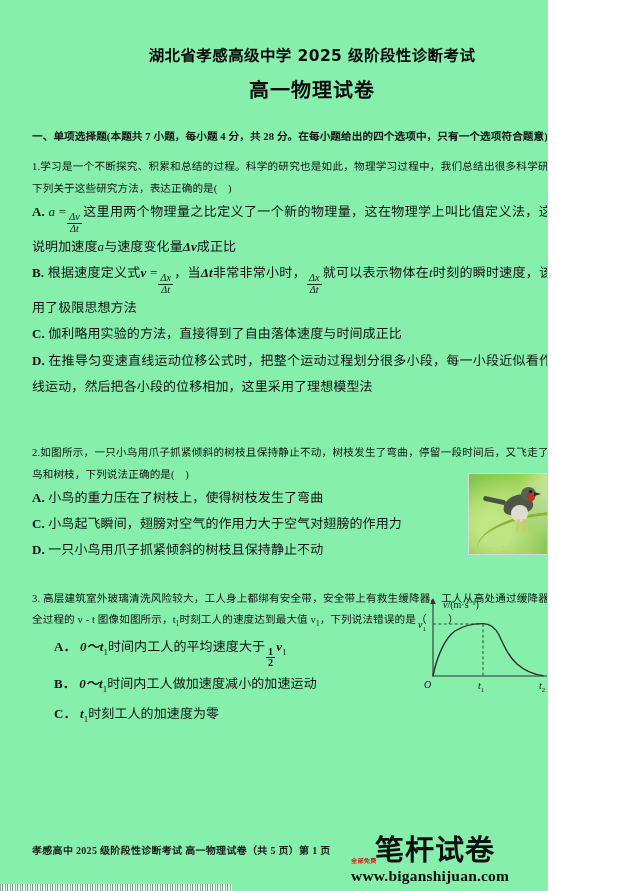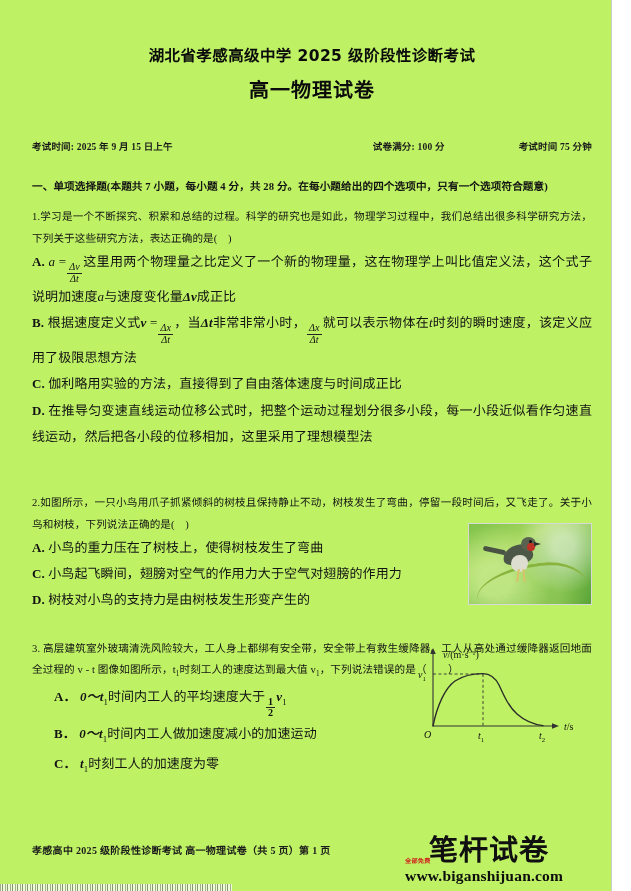--- a/index.html
+++ b/index.html
@@ -11,24 +11,24 @@
   body {
     width: 631px;
     height: 891px;
     overflow: hidden;
     font-family: "Liberation Serif", "DejaVu Serif", serif;
     color: #111111;
     position: relative;
   }
   .page {
     position: relative;
-    width: 612px;
+    width: 548px;
     height: 891px;
     box-sizing: border-box;
-    background: #bef264;
+    background: #86efac;
     border-right: 1px solid #c9c9c9;
     overflow: hidden;
   }
   .sheet {
     position: absolute;
     left: 0; top: 0;
     width: 624px;
     height: 891px;
     padding: 0 32px;
     box-sizing: border-box;
@@ -220,21 +220,21 @@
     position: absolute;
     left: 32px;
     bottom: 34px;
     font-size: 10px;
     font-weight: bold;
     letter-spacing: 0.3px;
     color: #1b1b1b;
   }
   .watermark {
     position: absolute;
-    right: 18px;
+    right: 8px;
     bottom: 8px;
     width: 188px;
     text-align: left;
     line-height: 1;
   }
   .wm-cn {
     font-family: "DejaVu Sans", "Liberation Sans", sans-serif;
     font-weight: bold;
     font-size: 29px;
     letter-spacing: 1px;
@@ -271,25 +271,20 @@
 </style>
 </head>
 <body>
 
 <div class="page">
   <div class="sheet">
 
     <h1 class="title-main">湖北省孝感高级中学 2025 级阶段性诊断考试</h1>
     <h2 class="title-sub">高一物理试卷</h2>
 
-    <div class="meta-row">
-      <span class="meta-left">考试时间: 2025 年 9 月 15 日上午</span>
-      <span class="meta-mid">试卷满分: 100 分</span>
-      <span class="meta-right">考试时间 75 分钟</span>
-    </div>
 
     <div class="section-head">一、单项选择题(本题共 7 小题，每小题 4 分，共 28 分。在每小题给出的四个选项中，只有一个选项符合题意)</div>
 
     <div class="qblock">
       <div class="qtext">
         <span class="lbl">1.</span><span>学习是一个不断探究、积累和总结的过程。科学的研究也是如此，物理学习过程中，我们总结出很多科学研究方法，下列关于这些研究方法，表达正确的是(　)</span>
       </div>
 
       <div class="opt">
         <span class="lbl">A.</span>
@@ -332,21 +327,21 @@
         <div class="opt">
           <span class="lbl">A.</span>
           <span>小鸟的重力压在了树枝上，使得树枝发生了弯曲</span>
         </div>
         <div class="opt">
           <span class="lbl">C.</span>
           <span>小鸟起飞瞬间，翅膀对空气的作用力大于空气对翅膀的作用力</span>
         </div>
         <div class="opt">
           <span class="lbl">D.</span>
-          <span>树枝对小鸟的支持力是由树枝发生形变产生的</span>
+          <span>一只小鸟用爪子抓紧倾斜的树枝且保持静止不动</span>
         </div>
       </div>
 
       <div class="bird-photo">
         <span class="bird-branch"></span>
         <span class="bird-tail"></span>
         <span class="bird-body"></span>
         <span class="bird-belly"></span>
         <span class="bird-head"></span>
         <span class="bird-throat"></span>

